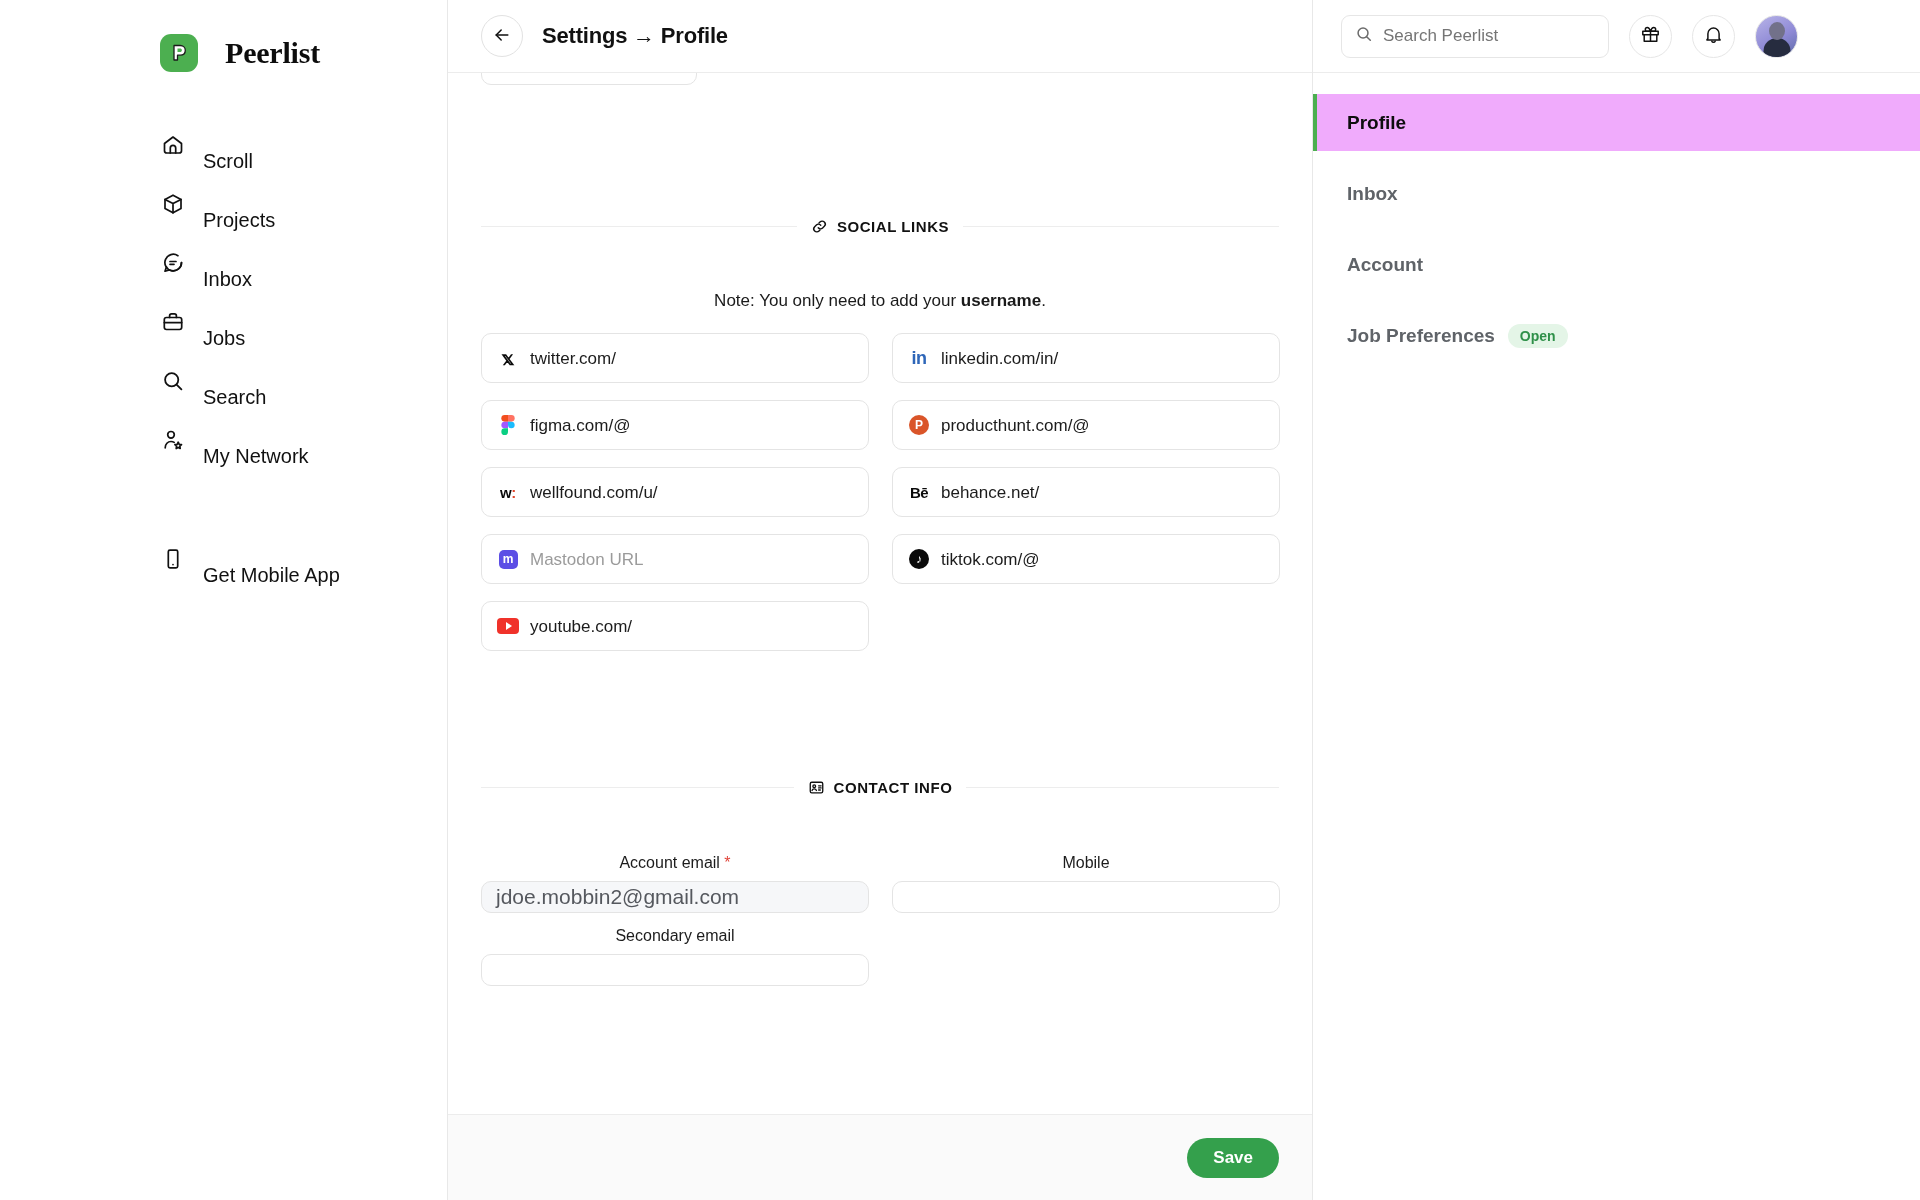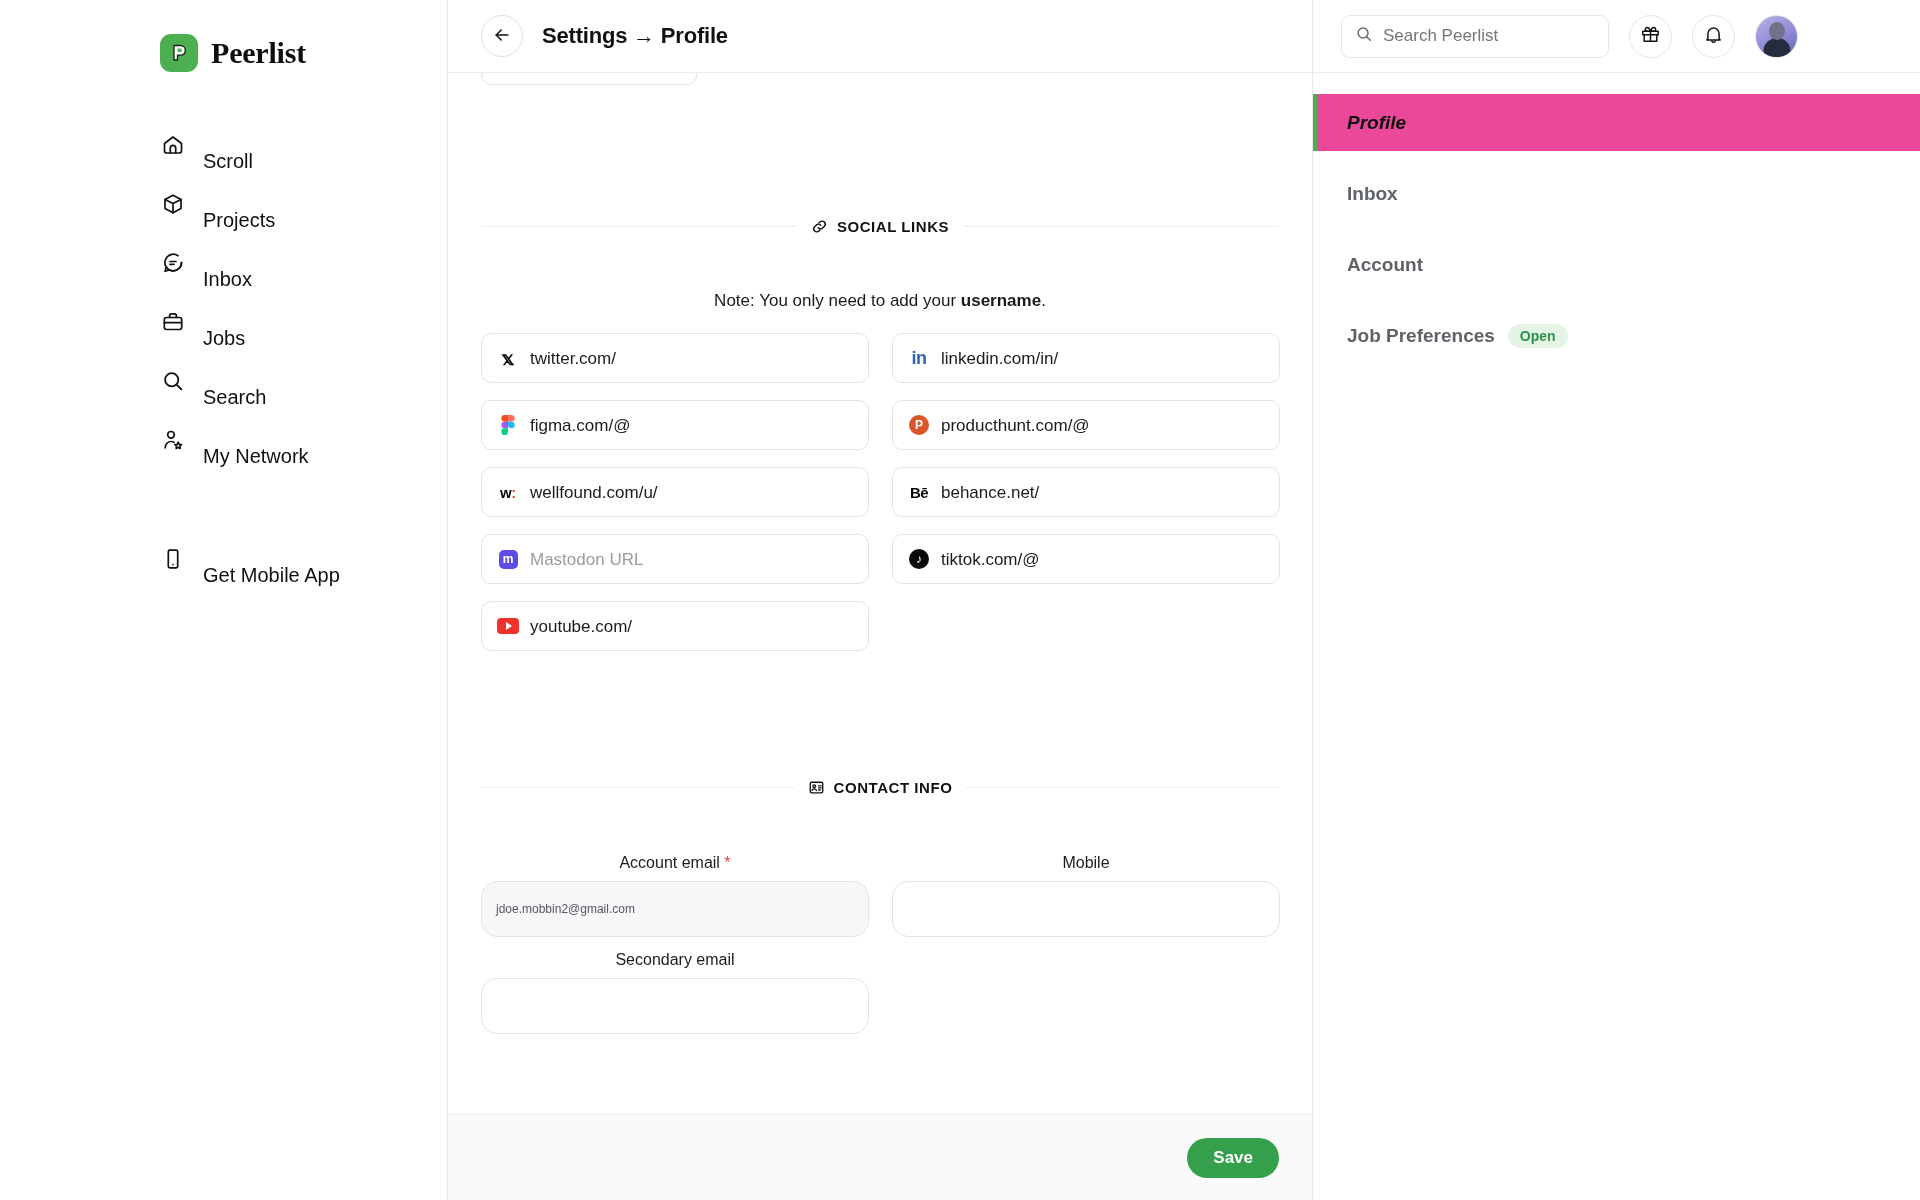--- a/index.html
+++ b/index.html
@@ -25,21 +25,21 @@
     width: 447px;
     flex: 0 0 447px;
     height: 1200px;
     background: #ffffff;
     padding-top: 10px;
   }
 
   .brand {
     display: flex;
     align-items: center;
-    gap: 13px;
+    gap: 27px;
     padding: 12px 0 0 160px;
     height: 74px;
   }
   .brand-mark {
     width: 38px;
     height: 38px;
     border-radius: 11px;
     background: #4caf50;
     display: flex;
     align-items: center;
@@ -297,28 +297,28 @@
     column-gap: 23px;
     row-gap: 14px;
   }
   .fgroup { display: flex; flex-direction: column; gap: 9px; }
   .flabel {
     font-size: 16px;
     color: #1c1c1c;
   }
   .flabel .req { color: #e0443a; }
   .finput {
-    height: 56px;
+    height: 32px;
     border: 1px solid #e4e4e4;
-    border-radius: 16px;
+    border-radius: 10px;
     background: #ffffff;
     display: flex;
     align-items: center;
     padding: 0 14px;
-    font-size: 12px;
+    font-size: 21px;
     color: #1c1c1c;
     cursor: text;
   }
   .finput.readonly {
     background: #f6f7f9;
     color: #55585e;
   }
 
   .center-footer {
     height: 86px;
@@ -401,22 +401,21 @@
   .snav-item {
     height: 57px;
     display: flex;
     align-items: center;
     gap: 13px;
     padding-left: 34px;
     position: relative;
     cursor: pointer;
   }
   .snav-item.active {
-    background: #ec4899;
-    font-style: italic;
+    background: #f0abfc;
   }
   .snav-item.active::before {
     content: "";
     position: absolute;
     left: 0; top: 0; bottom: 0;
     width: 4px;
     background: #4caf50;
   }
   .snav-label {
     font-size: 19px;

